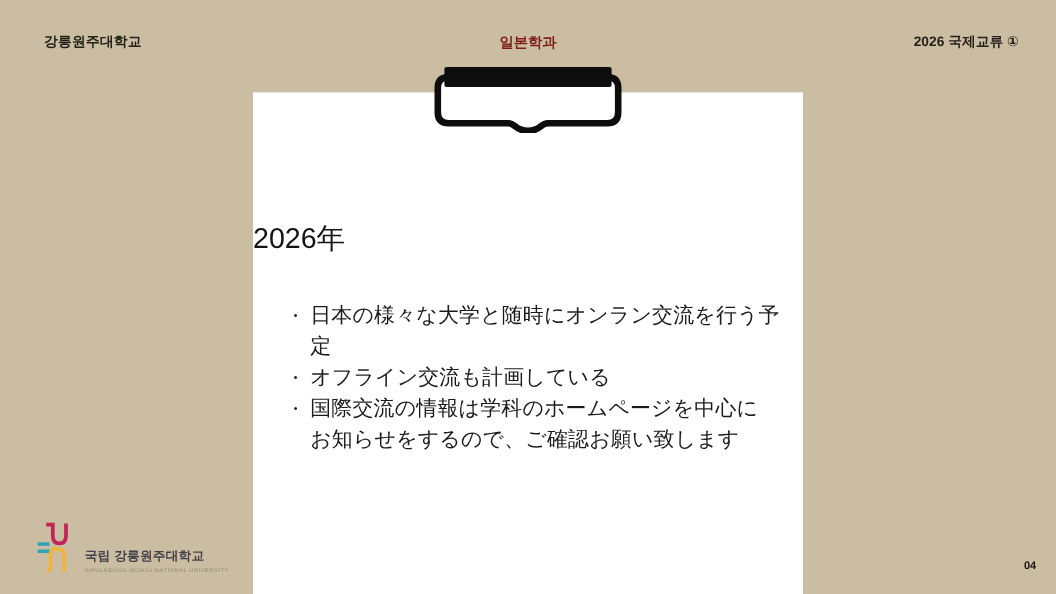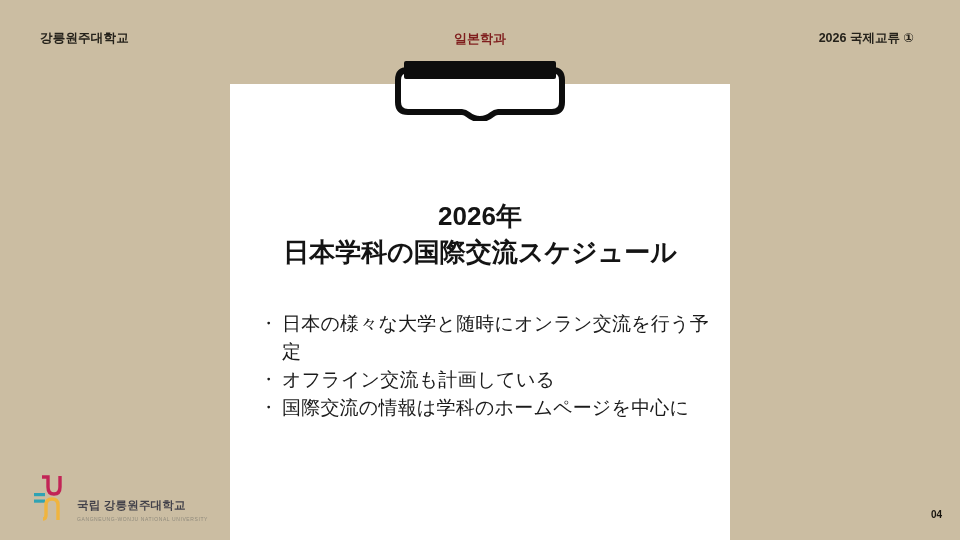--- a/index.html
+++ b/index.html
@@ -31,21 +31,21 @@
     left: 0;
     right: 0;
     top: 30px;
     text-align: center;
     font-size: 13px;
     font-weight: 700;
     color: #7f1d1d;
   }
   .header-right {
     position: absolute;
-    right: 46px;
+    right: 34px;
     top: 30px;
     font-size: 12.5px;
     font-weight: 600;
     color: #24211a;
     margin-left: 44px;
   }
 
   
   .card {
     position: absolute;
@@ -59,24 +59,23 @@
     position: absolute;
     left: 50%;
     top: -23px;
     transform: translateX(-50%);
     width: 176px;
     height: 60px;
   }
 
   .card-title {
     margin-top: 114px;
-    text-align: center;
     font-size: 26px;
     line-height: 36px;
-    font-weight: 700;
+    font-weight: 400;
     color: #141414;
   }
 
   .bullets {
     margin-top: 40px;
     padding-left: 30px;
     padding-right: 16px;
     font-size: 19px;
     line-height: 28px;
     color: #1b1b1b;
@@ -139,35 +138,38 @@
 
 <div class="card">
 
   <svg class="clip" viewBox="0 0 176 60" xmlns="http://www.w3.org/2000/svg" aria-hidden="true">
     <path d="M16 9 H160 Q170 9 170 19 V41 Q170 51 160 51 H106 C99 51 100 58 88 58 C76 58 77 51 70 51 H16 Q6 51 6 41 V19 Q6 9 16 9 Z" fill="#ffffff" stroke="#0d0d0d" stroke-width="6" stroke-linejoin="round"></path>
     <rect x="12" y="0" width="152" height="18" rx="2" fill="#0d0d0d"></rect>
   </svg>
 
   <div class="card-title">
     <div>2026年</div>
-    <div>日本学科の国際交流スケジュール</div>
   </div>
 
   <div class="bullets">
     <div class="bullet-row">
       <span class="marker">・</span>
       <span class="text">日本の様々な大学と随時にオンラン交流を行う予定</span>
     </div>
     <div class="bullet-row">
       <span class="marker">・</span>
       <span class="text">オフライン交流も計画している</span>
     </div>
     <div class="bullet-row">
       <span class="marker">・</span>
       <span class="text">国際交流の情報は学科のホームページを中心に</span>
+    </div>
+    <div class="bullet-row">
+      <span class="marker"></span>
+      <span class="text">お知らせをするので、ご確認お願い致します</span>
     </div>
   </div>
 </div>
 
 <div class="footer-logo">
   <svg class="logo-mark" viewBox="0 0 34 48" xmlns="http://www.w3.org/2000/svg" aria-hidden="true">
     <rect x="0" y="19" width="11" height="3.2" fill="#2fa3b4"></rect>
     <rect x="0" y="25.5" width="11" height="3.2" fill="#2fa3b4"></rect>
     <path d="M8 3 H14 V13 Q14 20 20 20 Q26 20 26 13 V2" fill="none" stroke="#c22456" stroke-width="3.4"></path>
     <path d="M9 45 Q12 45 12 41 V31 Q12 25 18 25 Q24 25 24 31 V46" fill="none" stroke="#f0b43e" stroke-width="3.4"></path>

